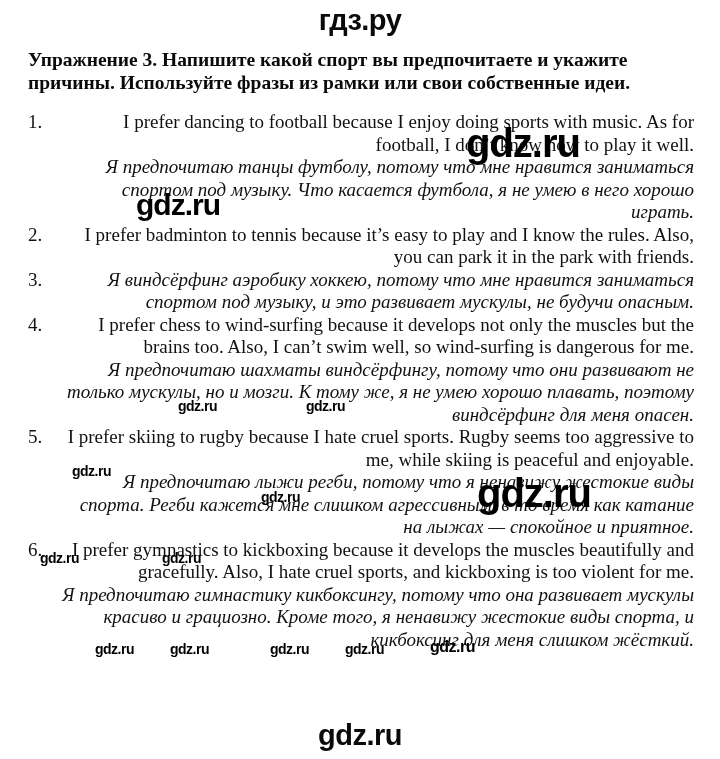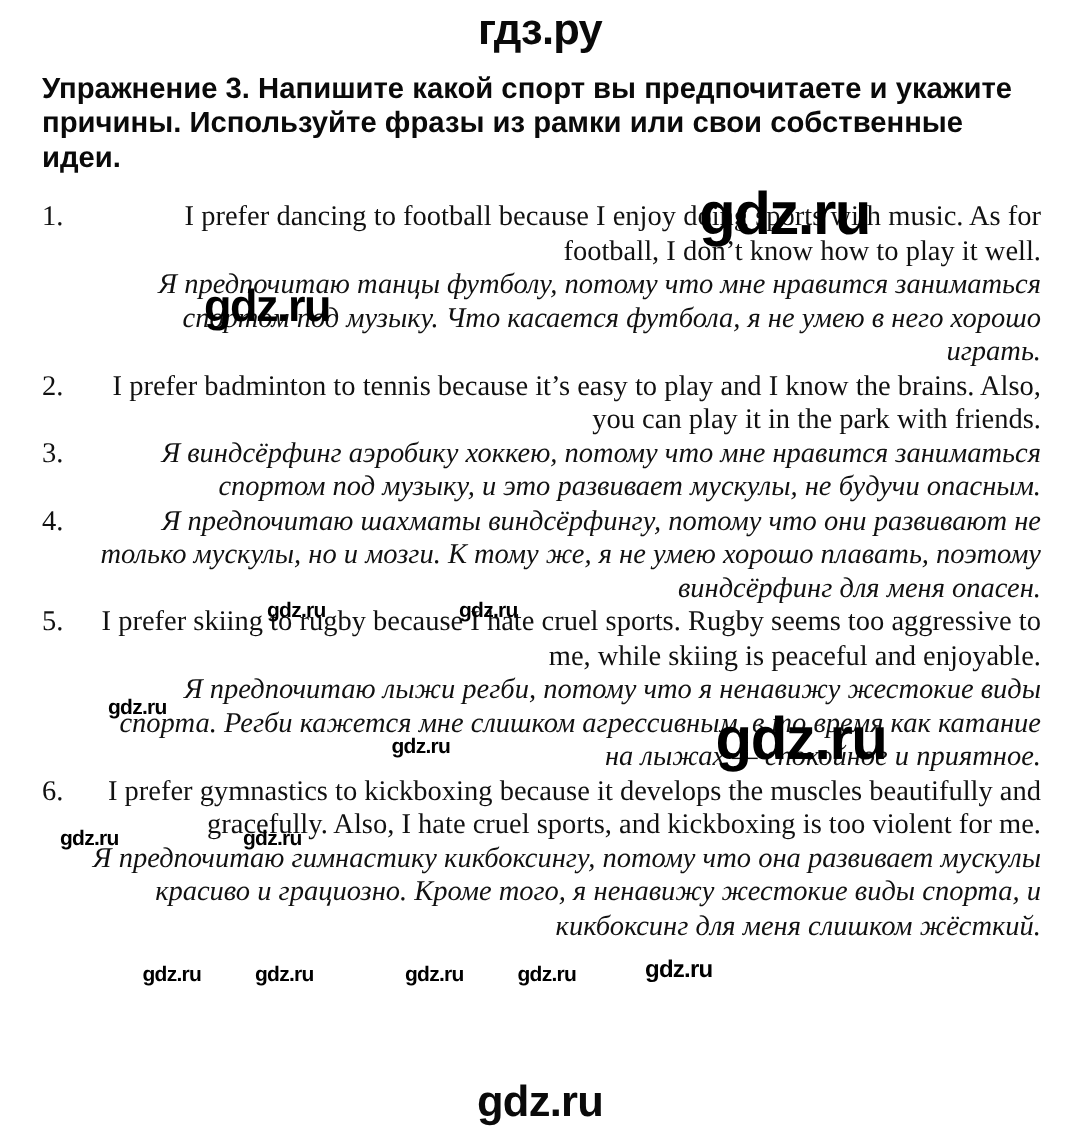--- a/index.html
+++ b/index.html
@@ -19,21 +19,21 @@
     margin-top: 4px;
     text-align: center;
     font-family: "Liberation Sans", sans-serif;
     font-weight: bold;
     font-size: 29px;
     letter-spacing: -0.5px;
     color: #0a0a0a;
   }
   .title {
     margin: 11px 26px 0 28px;
-    font-family: Liberation Sans, sans-serif;
+    font-family: Liberation Serif, serif;
     font-weight: bold;
     font-size: 19.5px;
     line-height: 23px;
     color: #0a0a0a;
   }
   .items {
     margin: 17px 26px 0 28px;
   }
   .item {
     display: flex;
@@ -107,34 +107,35 @@
       <span class="num">1.</span>
       <div class="content">
         <p class="en">I prefer dancing to football because I enjoy doing sports with music. As for football, I don’t know how to play it well.</p>
         <p class="ru">Я предпочитаю танцы футболу, потому что мне нравится заниматься спортом под музыку. Что касается футбола, я не умею в него хорошо играть.</p>
       </div>
     </div>
 
     <div class="item">
       <span class="num">2.</span>
       <div class="content">
-        <p class="en">I prefer badminton to tennis because it’s easy to play and I know the brains. Also, you can play it in the park with friends.</p>
+        <p class="en">I prefer badminton to tennis because it’s easy to play and I know the rules. Also, you can park it in the park with friends.</p>
       </div>
     </div>
 
     <div class="item">
       <span class="num">3.</span>
       <div class="content">
         <p class="ru">Я виндсёрфинг аэробику хоккею, потому что мне нравится заниматься спортом под музыку, и это развивает мускулы, не будучи опасным.</p>
       </div>
     </div>
 
     <div class="item">
       <span class="num">4.</span>
       <div class="content">
+        <p class="en">I prefer chess to wind-surfing because it develops not only the muscles but the brains too. Also, I can’t swim well, so wind-surfing is dangerous for me.</p>
         <p class="ru">Я предпочитаю шахматы виндсёрфингу, потому что они развивают не только мускулы, но и мозги. К тому же, я не умею хорошо плавать, поэтому виндсёрфинг для меня опасен.</p>
       </div>
     </div>
 
     <div class="item">
       <span class="num">5.</span>
       <div class="content">
         <p class="en">I prefer skiing to rugby because I hate cruel sports. Rugby seems too aggressive to me, while skiing is peaceful and enjoyable.</p>
         <p class="ru">Я предпочитаю лыжи регби, потому что я ненавижу жестокие виды спорта. Регби кажется мне слишком агрессивным, в то время как катание на лыжах — спокойное и приятное.</p>
       </div>

